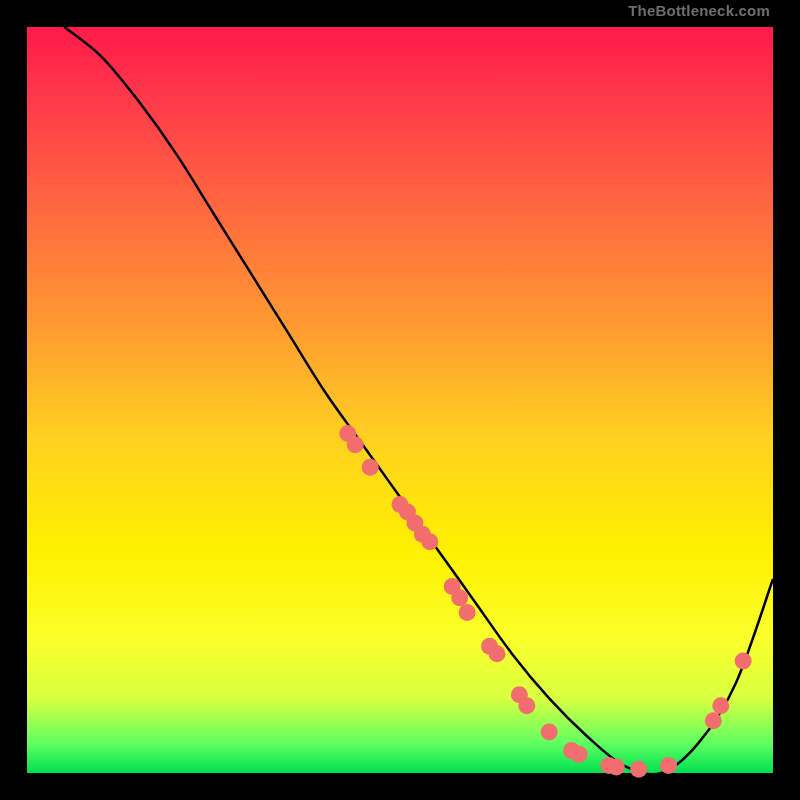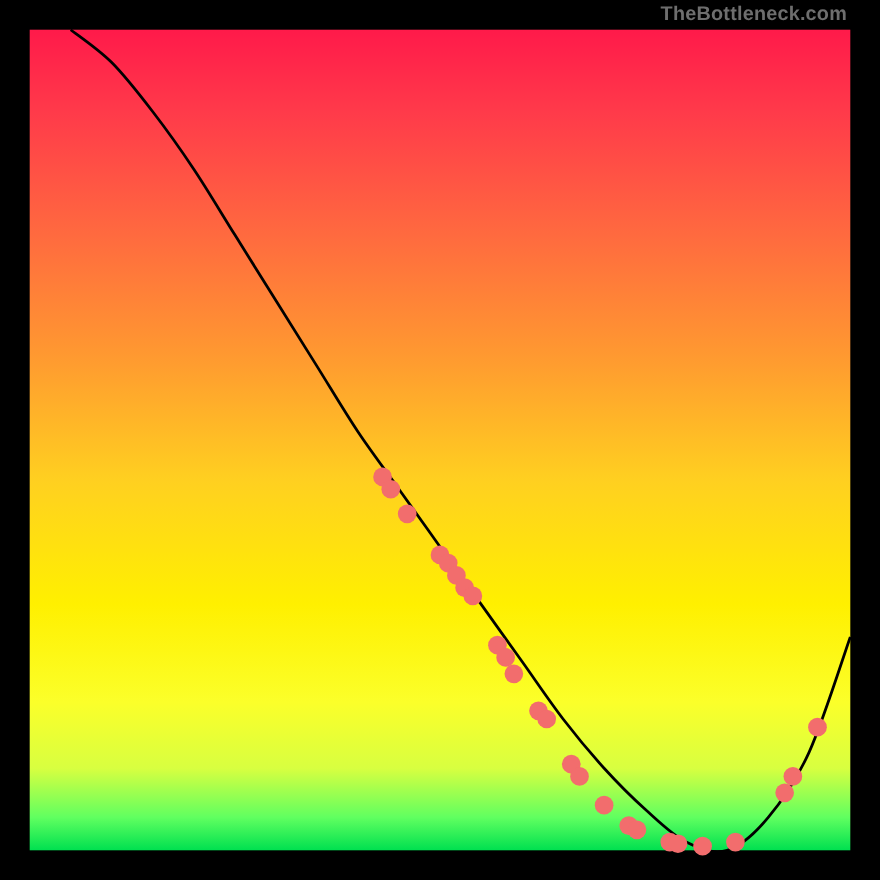--- a/index.html
+++ b/index.html
@@ -25,21 +25,21 @@
       #d8ff40 90%,
       #60ff60 96%,
       #00e050 100%
     );
   }
   .watermark {
     position: absolute;
     top: 2px;
     right: 30px;
     font-family: Arial, Helvetica, sans-serif;
-    font-size: 18px;
+    font-size: 15px;
     font-weight: bold;
     color: #6e6e6e;
     letter-spacing: 0.2px;
   }
   svg.curve {
     position: absolute;
     inset: 0;
     width: 746px;
     height: 746px;
     overflow: visible;

